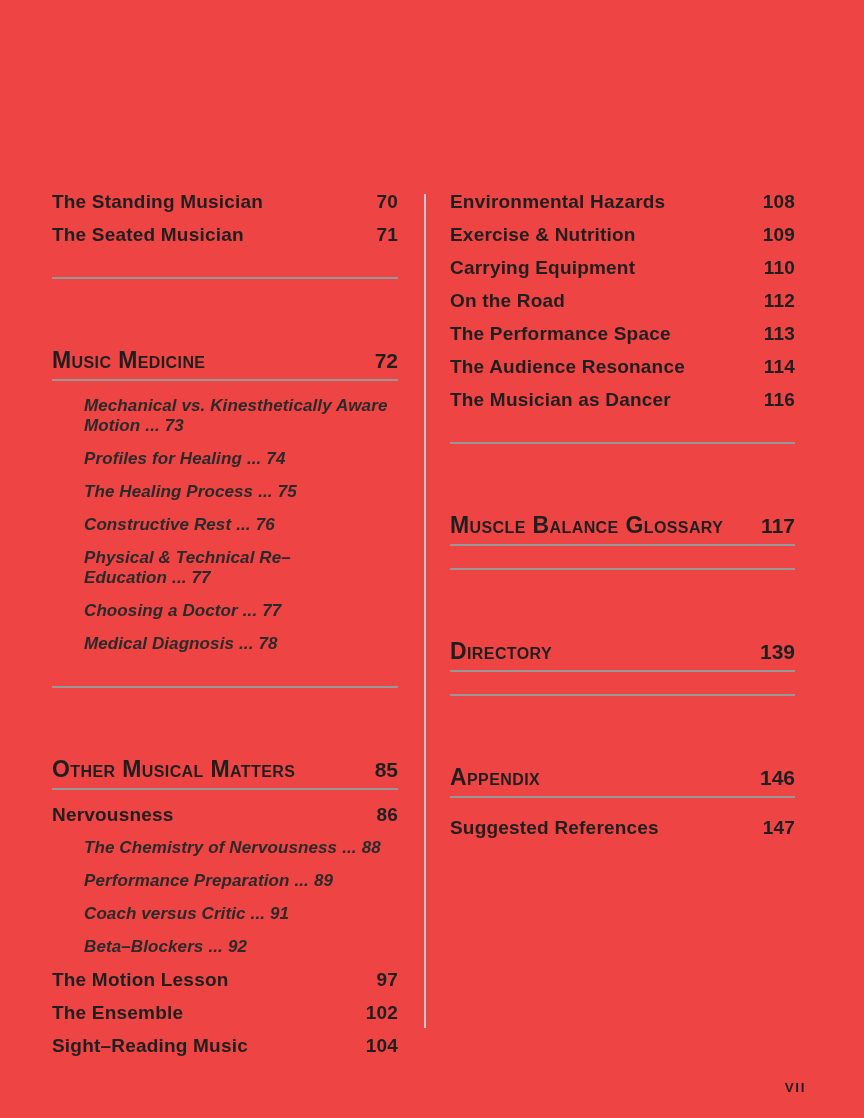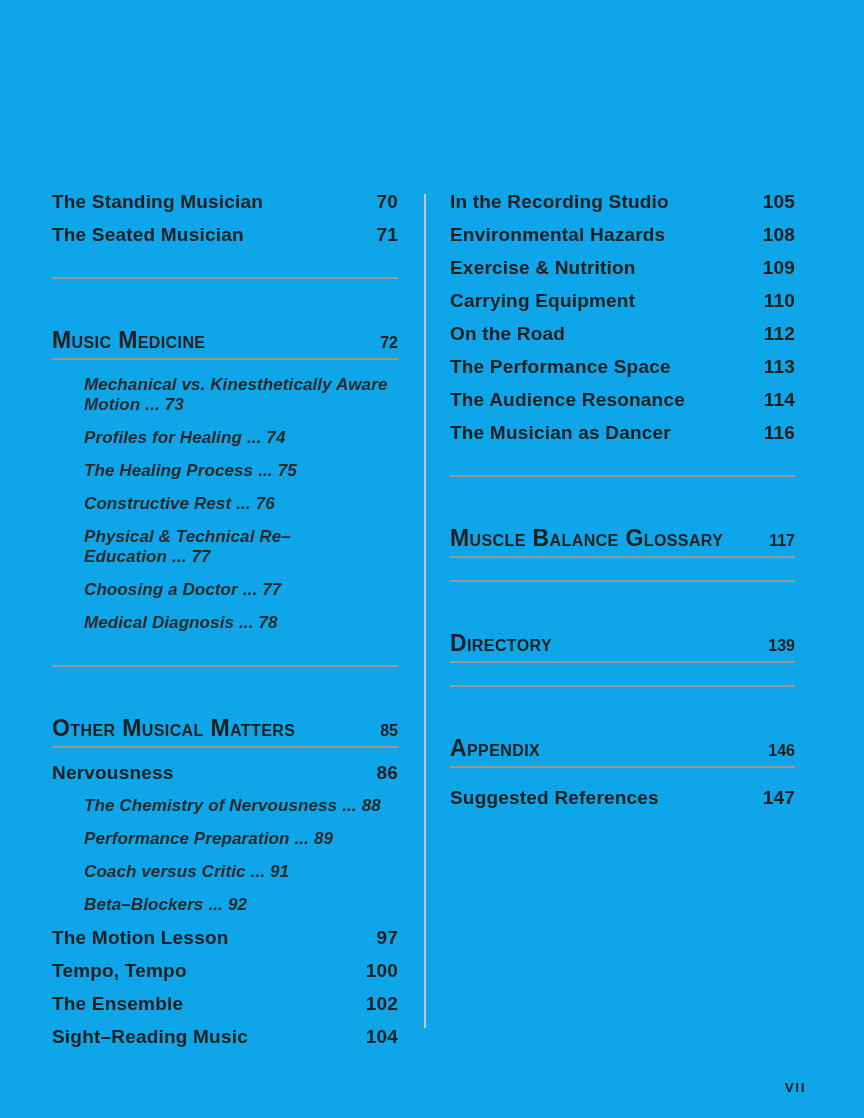--- a/index.html
+++ b/index.html
@@ -4,21 +4,21 @@
 <style>
   * { margin: 0; padding: 0; box-sizing: border-box; }
   html, body { background: #ffffff; }
   body {
     width: 864px; height: 1118px;
     position: relative;
     font-family: "Liberation Sans", sans-serif;
     color: #1f1f1f;
     overflow: hidden;
   }
-  .page { position: absolute; inset: 0; background: #0ea5e9; }
+  .page { position: absolute; inset: 0; background: #ef4444; }
 
   .columns {
     position: absolute;
     left: 52px; top: 192px;
     width: 742px;
     display: flex;
     align-items: flex-start;
   }
   .col { flex: 0 0 auto; }
   #col-left  { width: 346px; }
@@ -38,31 +38,31 @@
     color: #1f1f1f;
     margin-bottom: 13px;
   }
   .row-main .pagenum { font-weight: 700; padding-left: 10px; }
 
   
   .row-heading {
     display: flex; justify-content: space-between; align-items: baseline;
     border-top: 2px solid #989898;
     border-bottom: 2px solid #989898;
-    padding: 7px 0 6px;
+    padding: 22px 0 6px;
     margin: 32px 0 15px;
     color: #1f1f1f;
   }
   .row-heading + .row-heading { margin-top: 22px; }
   .row-heading .label {
     font-size: 23px; font-weight: 700;
     font-variant: small-caps; font-variant-caps: small-caps;
     letter-spacing: 0.4px; line-height: 24px;
   }
-  .row-heading .pagenum { font-size: 16px; font-weight: 700; padding-left: 10px; margin-top: 48px; }
+  .row-heading .pagenum { font-size: 21px; font-weight: 700; padding-left: 10px; margin-top: 48px; }
 
   
   .row-sub {
     padding-left: 32px;
     font-style: italic; font-weight: 600;
     font-size: 17px; line-height: 20px;
     letter-spacing: 0.1px;
     color: #2a2a2a;
     margin-bottom: 13px;
   }
@@ -115,38 +115,30 @@
   </div>
         <div class="row-sub"><span class="sub-label">The Chemistry of Nervousness</span><span class="dots">...</span><span class="sub-page">88</span></div>
         <div class="row-sub"><span class="sub-label">Performance Preparation</span><span class="dots">...</span><span class="sub-page">89</span></div>
         <div class="row-sub"><span class="sub-label">Coach versus Critic</span><span class="dots">...</span><span class="sub-page">91</span></div>
         <div class="row-sub"><span class="sub-label">Beta–Blockers</span><span class="dots">...</span><span class="sub-page">92</span></div>
         <div class="row-main">
     <span class="label">The Motion Lesson</span>
     <span class="pagenum">97</span>
   </div>
         <div class="row-main">
-    <span class="label">Tempo, Tempo</span>
-    <span class="pagenum">100</span>
-  </div>
-        <div class="row-main">
     <span class="label">The Ensemble</span>
     <span class="pagenum">102</span>
   </div>
         <div class="row-main">
     <span class="label">Sight–Reading Music</span>
     <span class="pagenum">104</span>
   </div>
       </div>
     <div class="col-divider"></div>
     <div class="col" id="col-right">
-        <div class="row-main">
-    <span class="label">In the Recording Studio</span>
-    <span class="pagenum">105</span>
-  </div>
         <div class="row-main">
     <span class="label">Environmental Hazards</span>
     <span class="pagenum">108</span>
   </div>
         <div class="row-main">
     <span class="label">Exercise &amp; Nutrition</span>
     <span class="pagenum">109</span>
   </div>
         <div class="row-main">
     <span class="label">Carrying Equipment</span>

